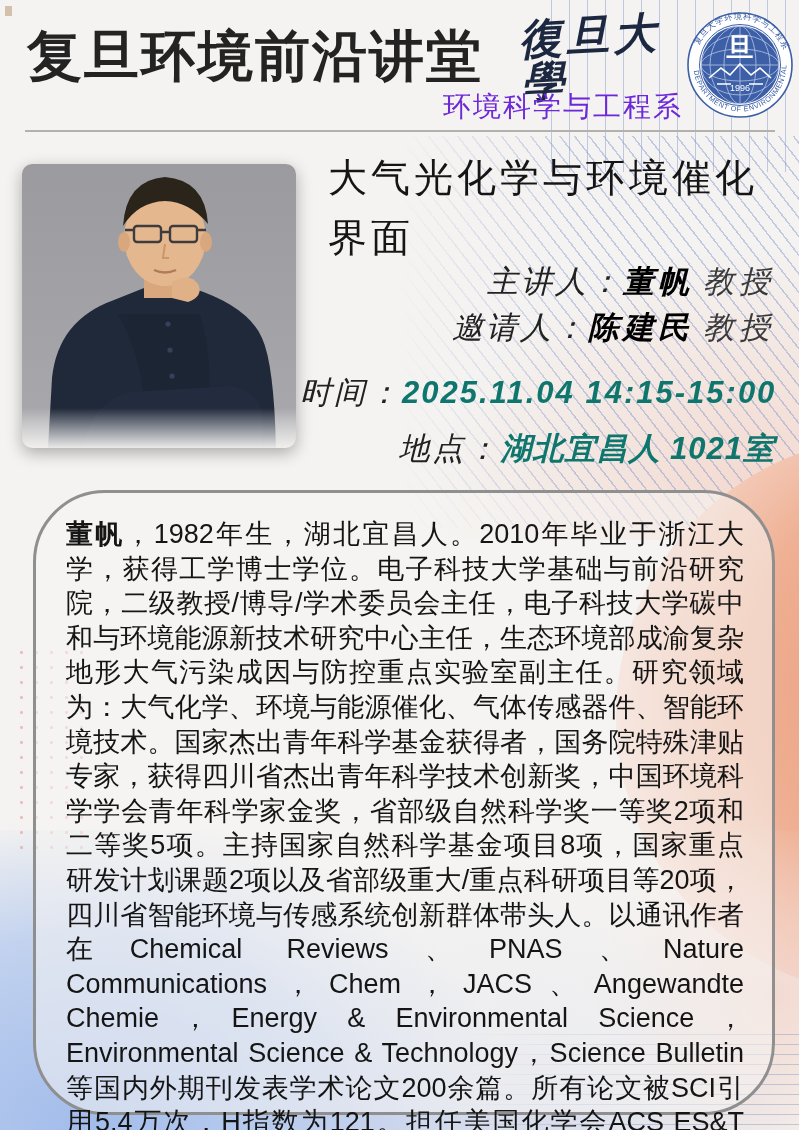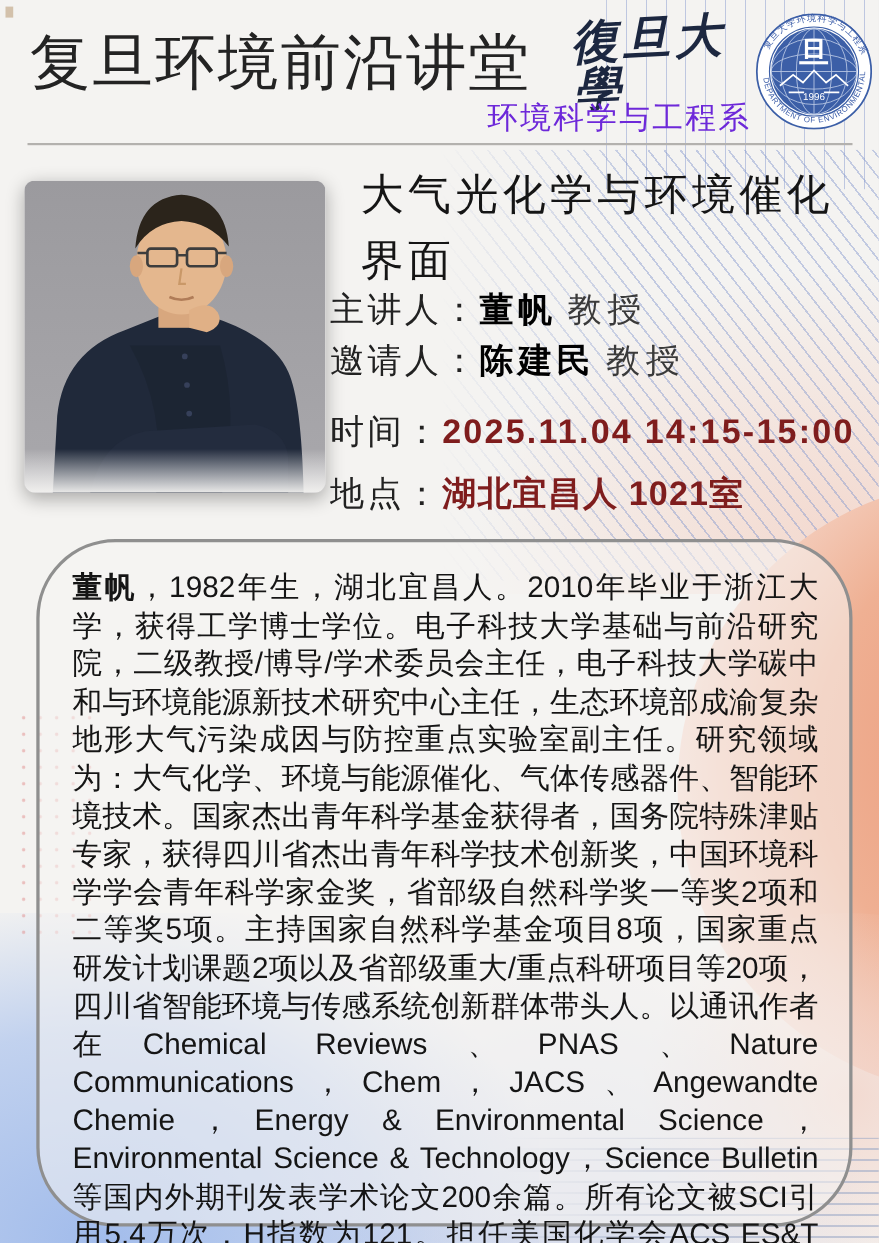--- a/index.html
+++ b/index.html
@@ -30,43 +30,43 @@
     background:repeating-linear-gradient(to bottom, rgba(160,172,200,.6) 0 1px, transparent 1px 10px);
     -webkit-mask-image:linear-gradient(to right, transparent, #000 40%);
     mask-image:linear-gradient(to right, transparent, #000 40%);}
   .bg-dots{position:absolute; left:14px; top:645px; width:72px; height:215px;
     background-image:radial-gradient(rgba(224,140,140,.5) 1.2px, rgba(224,140,140,0) 1.9px);
     background-size:15px 15px;}
   .corner-mark{position:absolute; left:5px; top:6px; width:7px; height:10px; background:#cbb49a; opacity:.8;}
 
   
   .series-title{position:absolute; left:27px; top:26px; font-size:55px; line-height:1.1;
-    font-weight:400; letter-spacing:2px; color:#232323;}
+    font-weight:700; letter-spacing:2px; color:#232323;}
   .uni-script{position:absolute; left:520px; top:14px; width:175px; font-size:43px; line-height:1;
     font-family:"Liberation Serif","DejaVu Serif",serif; font-style:italic; font-weight:700;
     color:#1c2740; letter-spacing:4px; transform:rotate(-3deg);}
   .dept-name{position:absolute; left:443px; top:88px; font-size:28px; color:#6d28d9; letter-spacing:2px;}
   .logo{position:absolute; left:687px; top:12px; width:106px; height:106px;}
   .header-rule{position:absolute; left:25px; top:130px; width:750px; height:2px; background:#b3b1ae;}
 
   
   .photo{position:absolute; left:22px; top:164px; width:274px; height:284px; border-radius:10px;
     overflow:hidden; box-shadow:0 5px 16px rgba(0,0,0,.30);}
   .photo svg{display:block;}
 
   
   .lec-title{position:absolute; left:328px; top:148px; width:452px;
     font-family:"Liberation Serif","DejaVu Serif",serif; font-weight:400;
     font-size:39px; line-height:60px; letter-spacing:4px; color:#151515;}
-  .info-row{position:absolute; left:300px; right:24px; text-align:left; white-space:nowrap; font-size:31px;}
+  .info-row{position:absolute; left:300px; right:24px; text-align:right; white-space:nowrap; font-size:31px;font-style:italic;}
   .row-speaker{top:261px;} .row-host{top:307px;} .row-time{top:372px;} .row-venue{top:428px;}
   .info-label{font-family:"Liberation Serif","DejaVu Serif",serif; color:#222; letter-spacing:3px;}
   .info-name{font-weight:800; color:#000; letter-spacing:4px;}
   .info-suffix{font-family:"Liberation Serif","DejaVu Serif",serif; color:#3a3a3a; letter-spacing:5px; margin-left:10px;}
-  .info-value{font-weight:700; color:#7f1d1d; letter-spacing:1px;}
+  .info-value{font-weight:700; color:#0f766e; letter-spacing:1px;}
   .row-time .info-value{letter-spacing:2px;}
 
   
   .bio-box{position:absolute; left:33px; top:490px; width:742px; height:625px;
     border:3px solid #8f8f8f; border-radius:72px; box-sizing:border-box;
     background:rgba(245,244,243,.55);}
   .bio-text{position:absolute; left:30px; right:28px; top:24px;
     font-size:27px; line-height:34.6px; text-align:justify; color:#151515;}
   .bio-name{font-weight:800;}
 

